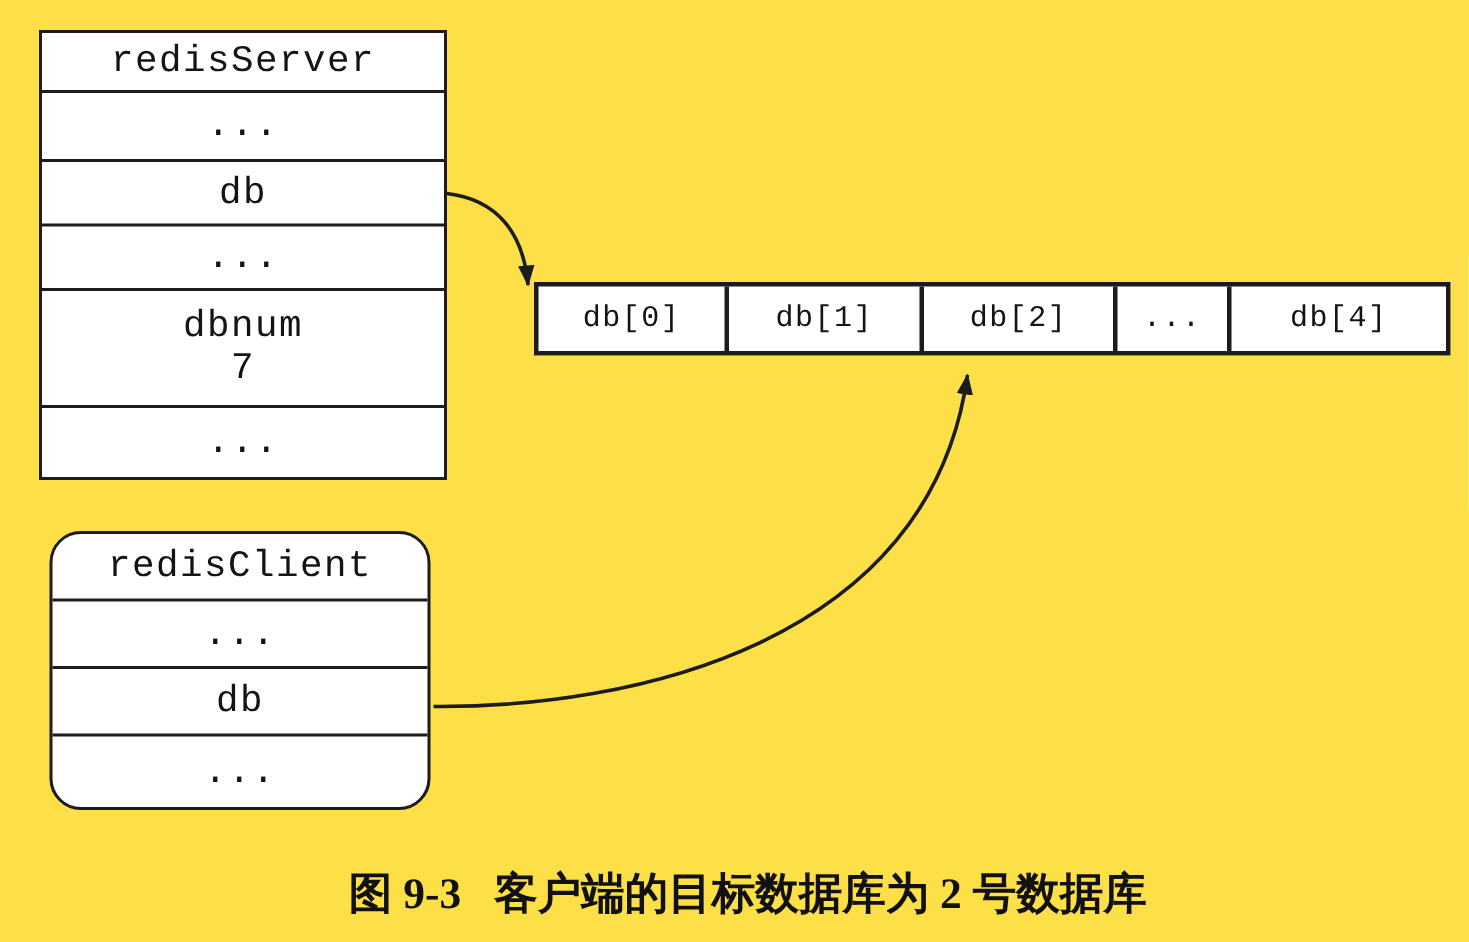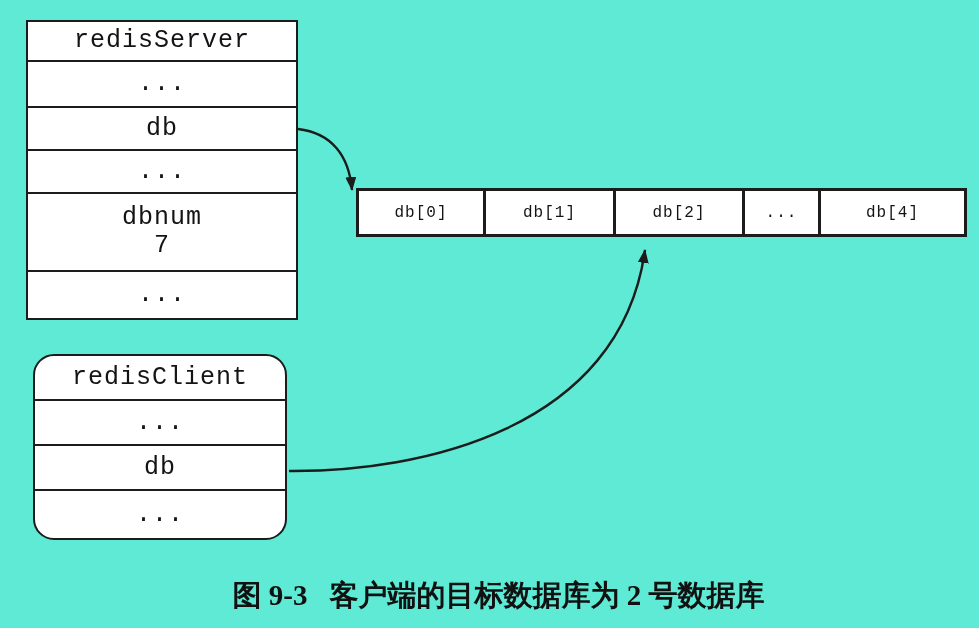--- a/index.html
+++ b/index.html
@@ -3,21 +3,21 @@
 <meta charset="utf-8">
 <style>
   html, body { margin: 0; padding: 0; }
   body {
     width: 979px; height: 628px;
     background: #ffffff;
     font-family: "Liberation Mono", "DejaVu Sans Mono", monospace;
   }
   .canvas {
     position: relative; width: 979px; height: 628px;
-    background: #5eead4; overflow: hidden;
+    background: #fde047; overflow: hidden;
   }
 
   
   .struct {
     position: absolute;
     border: 2.5px solid #1c1c1c;
     background: #ffffff;
     display: flex; flex-direction: column;
     box-sizing: border-box;
   }
@@ -48,21 +48,21 @@
   
   #db-array {
     position: absolute; left: 356px; top: 188px;
     width: 611px; height: 49px;
     border: 3px solid #1c1c1c; background: #ffffff;
     display: flex; box-sizing: border-box;
   }
   #db-array .cell {
     border-left: 3px solid #1c1c1c;
     display: flex; align-items: center; justify-content: center;
-    font-size: 16px; color: #141414; letter-spacing: 1px;
+    font-size: 20px; color: #141414; letter-spacing: 1px;
     box-sizing: border-box;
     text-align: center;
   }
   #db-array .cell:first-child { border-left: none; }
   #db-array .cell:nth-child(1) { flex: 0 0 124px; }
   #db-array .cell:nth-child(2) { flex: 0 0 130px; }
   #db-array .cell:nth-child(3) { flex: 0 0 129px; }
   #db-array .cell:nth-child(4) { flex: 0 0 76px; }
   #db-array .cell:nth-child(5) { flex: 1 1 auto; }
 

